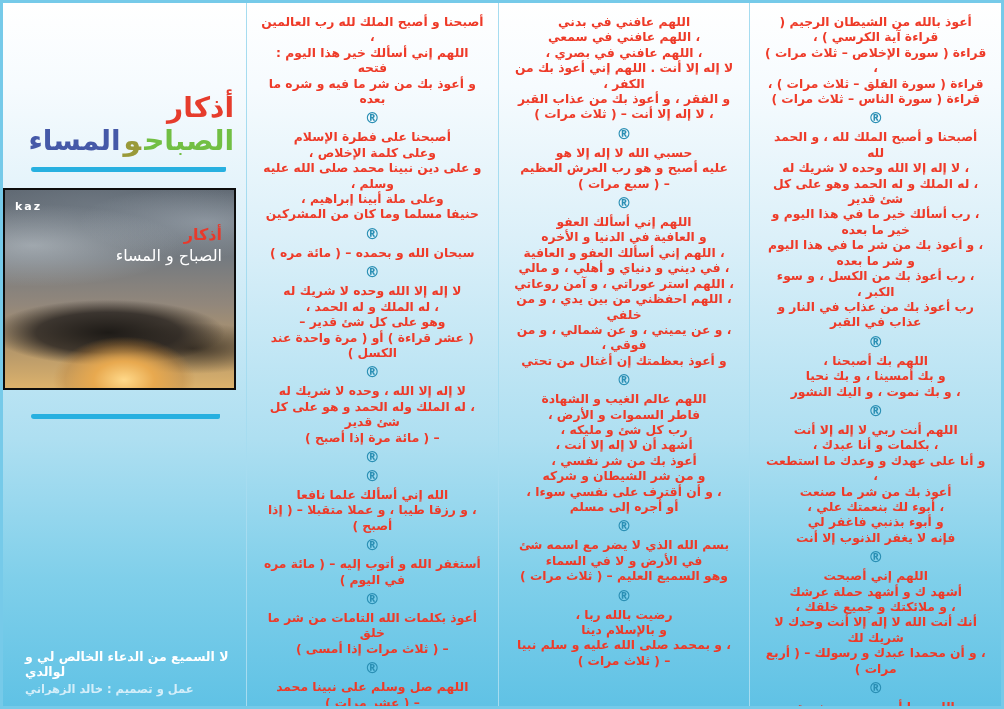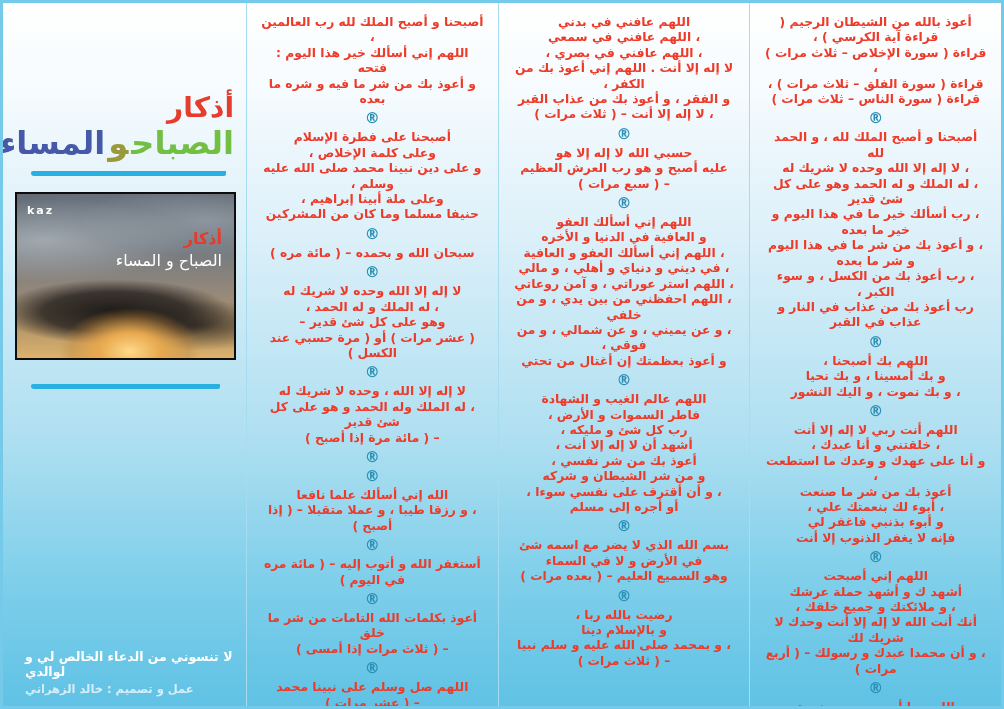--- a/index.html
+++ b/index.html
@@ -7,28 +7,28 @@
   .page{
     width:1004px; height:709px;
     border:3px solid #76cae9;
     background:linear-gradient(180deg,#ffffff 0%,#f6fbfe 12%,#dcf0f9 33%,#aedff1 62%,#7fcfea 82%,#60c2e5 100%);
     display:flex; overflow:hidden;
   }
   
   .cover{ width:243px; flex:0 0 243px; position:relative; }
   .title-block{ margin-top:90px; padding-left:10px; direction:rtl; text-align:right; padding-right:12px; line-height:1.1; }
   .title-line1{ font-size:28px; font-weight:bold; color:#e63c2c; }
-  .title-line2{ font-size:32px; font-weight:bold; margin-top:2px; }
+  .title-line2{ font-size:28px; font-weight:bold; margin-top:2px; }
   .w-green{ color:#72bf44; }
   .w-olive{ color:#999a39; padding:0 3px; }
   .w-blue{ color:#4559a8; }
   .swoosh{ height:5px; background:#27b0e0; border-radius:4px 1px 4px 6px; margin:10px 20px 0 28px; }
   .swoosh-2{ margin:24px 26px 0 28px; }
   .photo{
-    position:relative; margin:16px 10px 0 12px; height:168px;
+    position:relative; margin:16px 10px 0 0; height:202px;
     border:2px solid #0d0d0d; overflow:hidden;
     background:
       radial-gradient(95px 58px at 52% 96%, #ffd98a 0%, #e8a94f 32%, rgba(190,130,55,0.35) 62%, rgba(0,0,0,0) 75%),
       radial-gradient(150px 42px at 45% 72%, rgba(22,20,18,0.95) 0%, rgba(36,32,30,0.8) 48%, rgba(0,0,0,0) 78%),
       radial-gradient(120px 34px at 82% 80%, rgba(45,38,30,0.85) 0%, rgba(0,0,0,0) 75%),
       radial-gradient(200px 55px at 12% 28%, rgba(200,208,214,0.55) 0%, rgba(0,0,0,0) 75%),
       radial-gradient(170px 48px at 88% 16%, rgba(175,185,195,0.5) 0%, rgba(0,0,0,0) 75%),
       radial-gradient(220px 60px at 40% 8%, rgba(120,130,140,0.6) 0%, rgba(0,0,0,0) 80%),
       linear-gradient(180deg,#59626c 0%,#747a80 34%,#92877b 58%,#b6986a 82%,#dcb26c 100%);
   }
@@ -66,21 +66,21 @@
       <span class="kaz">kaz</span>
       <div class="photo-title">
         <div class="pt-red">أذكار</div>
         <div class="pt-white">الصباح و المساء</div>
       </div>
     </div>
 
     <div class="swoosh swoosh-2"></div>
 
     <div class="cover-footer">
-      <div class="cf-1">لا تنسوني من الدعاء الخالص لي و لوالدي</div>
+      <div class="cf-1">لا السميع من الدعاء الخالص لي و لوالدي</div>
       <div class="cf-2">عمل و تصميم : خالد الزهراني</div>
     </div>
   </aside>
 
   <main class="cols">
     <section class="col">
         <div class="block">
           <div class="line">أصبحنا و أصبح الملك لله رب العالمين ،</div>
           <div class="line">اللهم إني أسألك خير هذا اليوم : فتحه</div>
           <div class="line">و أعوذ بك من شر ما فيه و شره ما بعده</div>
@@ -95,21 +95,21 @@
         </div>
         <div class="sep">®</div>
         <div class="block">
           <div class="line">سبحان الله و بحمده – ( مائة مره )</div>
         </div>
         <div class="sep">®</div>
         <div class="block">
           <div class="line">لا إله إلا الله وحده لا شريك له</div>
           <div class="line">، له الملك و له الحمد ،</div>
           <div class="line">وهو على كل شئ قدير –</div>
-          <div class="line">( عشر مرات ) أو ( مرة حسبي عند الكسل )</div>
+          <div class="line">( عشر قراءة ) أو ( مرة واحدة عند الكسل )</div>
         </div>
         <div class="sep">®</div>
         <div class="block">
           <div class="line">لا إله إلا الله ، وحده لا شريك له</div>
           <div class="line">، له الملك وله الحمد و هو على كل شئ قدير</div>
           <div class="line">– ( مائة مرة إذا أصبح )</div>
         </div>
         <div class="sep">®</div>
         <div class="sep">®</div>
         <div class="block">
@@ -165,21 +165,21 @@
           <div class="line">أشهد أن لا إله إلا أنت ،</div>
           <div class="line">أعوذ بك من شر نفسي ،</div>
           <div class="line">و من شر الشيطان و شركه</div>
           <div class="line">، و أن أقترف على نفسي سوءا ،</div>
           <div class="line">أو أجره إلى مسلم</div>
         </div>
         <div class="sep">®</div>
         <div class="block">
           <div class="line">بسم الله الذي لا يضر مع اسمه شئ</div>
           <div class="line">في الأرض و لا في السماء</div>
-          <div class="line">وهو السميع العليم – ( بعده مرات )</div>
+          <div class="line">وهو السميع العليم – ( ثلاث مرات )</div>
         </div>
         <div class="sep">®</div>
         <div class="block">
           <div class="line">رضيت بالله ربا ،</div>
           <div class="line">و بالإسلام دينا</div>
           <div class="line">، و بمحمد صلى الله عليه و سلم نبيا</div>
           <div class="line">– ( ثلاث مرات )</div>
         </div>
       </section>
     <section class="col">
@@ -201,21 +201,21 @@
         </div>
         <div class="sep">®</div>
         <div class="block">
           <div class="line">اللهم بك أصبحنا ،</div>
           <div class="line">و بك أمسينا ، و بك نحيا</div>
           <div class="line">، و بك نموت ، و اليك النشور</div>
         </div>
         <div class="sep">®</div>
         <div class="block">
           <div class="line">اللهم أنت ربي لا إله إلا أنت</div>
-          <div class="line">، خلقتني و أنا عبدك ،</div>
+          <div class="line">، بكلمات و أنا عبدك ،</div>
           <div class="line">و أنا على عهدك و وعدك ما استطعت ،</div>
           <div class="line">أعوذ بك من شر ما صنعت</div>
           <div class="line">، أبوء لك بنعمتك علي ،</div>
           <div class="line">و أبوء بذنبي فاغفر لي</div>
           <div class="line">فإنه لا يغفر الذنوب إلا أنت</div>
         </div>
         <div class="sep">®</div>
         <div class="block">
           <div class="line">اللهم إني أصبحت</div>
           <div class="line">أشهد ك  و أشهد حملة عرشك</div>

